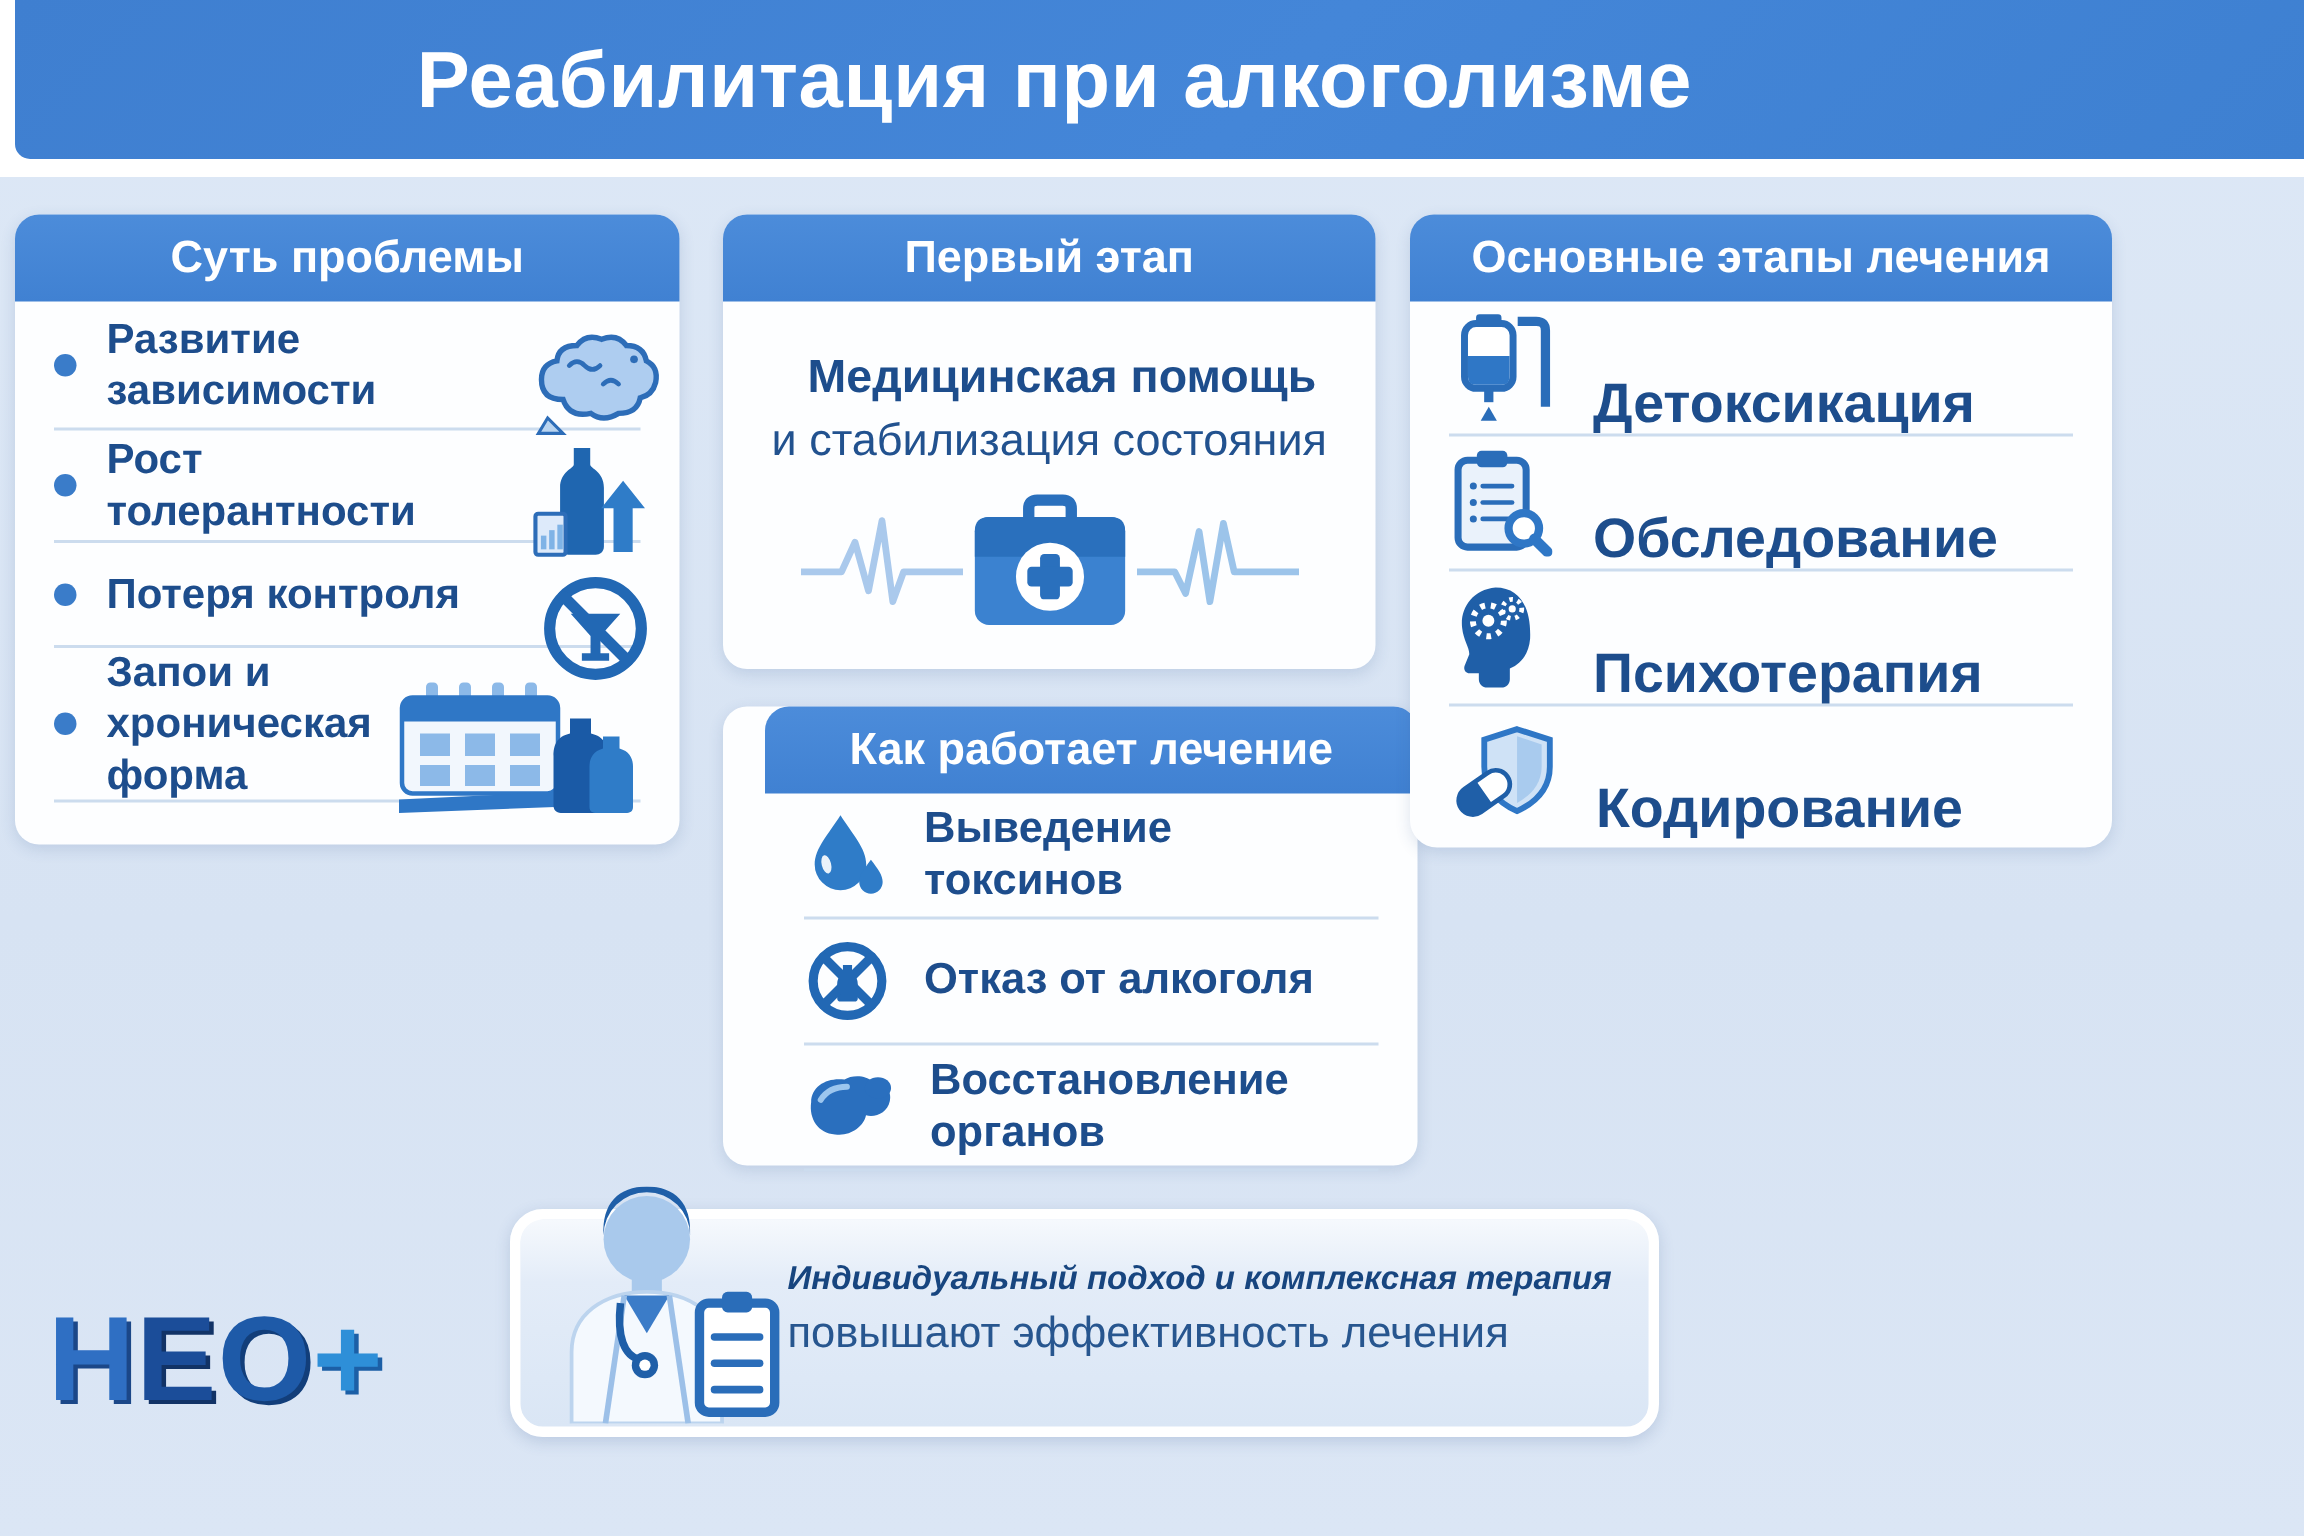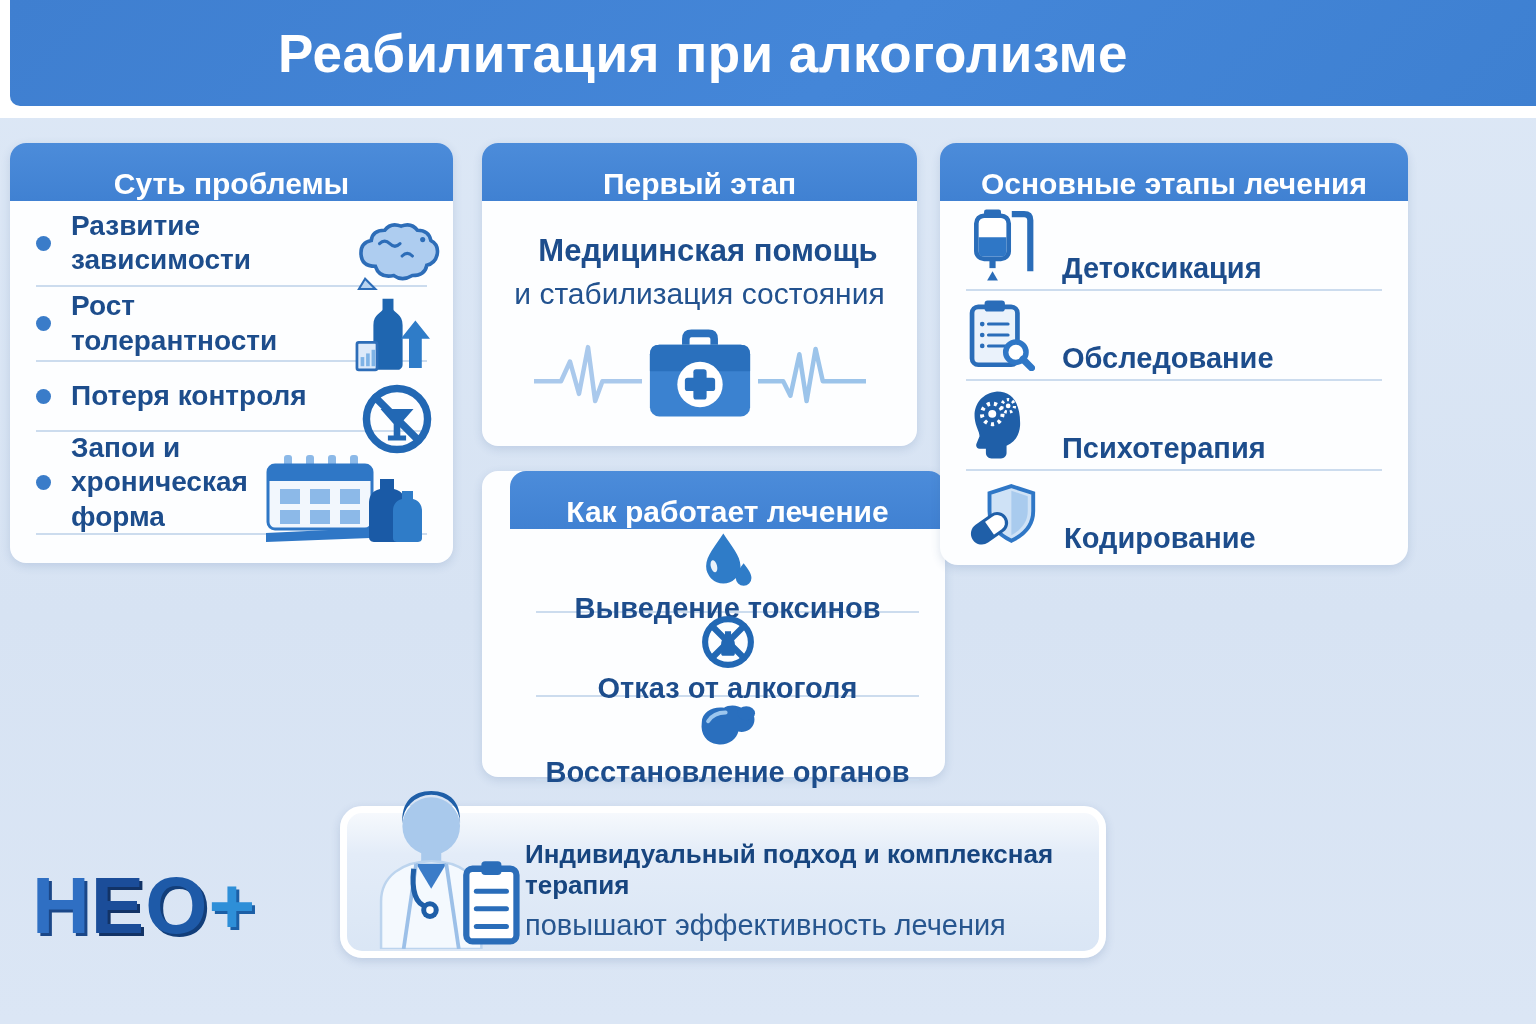--- a/index.html
+++ b/index.html
@@ -11,21 +11,21 @@
   .header-wrap{position:absolute;top:0;left:0;width:1536px;height:118px;background:#ffffff;}
   .header-band{position:absolute;top:0;left:10px;right:0;height:106px;
     background:linear-gradient(135deg,#3f7fd0 0%,#4486d8 55%,#3e80d1 100%);
     border-radius:0 0 0 10px;display:flex;align-items:center;justify-content:center;}
   .header-band h1{margin:0;transform:translateX(-70px);color:#ffffff;font-size:53px;font-weight:bold;letter-spacing:.5px;}
 
   
   .card{position:absolute;background:#fdfeff;border-radius:16px;
     box-shadow:0 3px 10px rgba(50,85,140,.16);}
   .card-header{height:58px;background:linear-gradient(180deg,#4c8cda,#4081d2);
-    border-radius:16px 16px 0 0;display:flex;align-items:flex-end;justify-content:center;}
+    border-radius:16px 16px 0 0;display:flex;align-items:center;justify-content:center;}
   .card-header span{color:#fff;font-size:30px;font-weight:bold;}
 
   .card-problem{left:10px;top:143px;width:443px;height:420px;}
   .card-first-stage{left:482px;top:143px;width:435px;height:303px;}
   .card-treatment{left:482px;top:471px;width:435px;height:306px;padding-left:28px;}
   .card-stages{left:940px;top:143px;width:468px;height:422px;border-radius:18px;}
 
   .row{display:flex;align-items:center;margin:0 26px;border-bottom:2px solid #ccdcee;}
   .row:last-of-type{}
   .bullet{width:15px;height:15px;border-radius:50%;background:#3a7cc9;margin-right:20px;flex:0 0 auto;}
@@ -40,36 +40,36 @@
 
   .abs-icon{position:absolute;}
 
   
   .fs-body{padding-top:32px;text-align:center;}
   .fs-line1{color:#1d4d8c;font-size:31px;font-weight:bold;margin-left:17px;}
   .fs-line2{color:#22528f;font-size:30px;font-weight:normal;margin-top:8px;}
   .fs-iconrow{margin-top:18px;display:flex;align-items:center;justify-content:center;gap:6px;}
 
   
-  .card-treatment .row{height:82px;flex-direction:column;}
+  .card-treatment .row{height:82px;gap:22px;}
   .card-treatment .row .t-icon{flex:0 0 58px;display:flex;align-items:center;justify-content:center;}
   .card-treatment .item-label{font-size:29px;}
 
   
   .card-stages .row{height:88px;gap:26px;}
   .card-stages .row.last{border-bottom:none;}
   .card-stages .row .s-icon{flex:0 0 70px;display:flex;align-items:center;justify-content:center;}
-  .card-stages .item-label{font-size:29px;margin-top:48px;}
+  .card-stages .item-label{font-size:37px;margin-top:48px;}
 
   
   .banner{position:absolute;left:340px;top:806px;width:752px;height:138px;
     background:linear-gradient(180deg,#f6f9fd 0%,#e3ecf8 30%,#dae6f5 100%);
     border:7px solid #ffffff;border-radius:22px;box-shadow:0 3px 10px rgba(50,85,140,.18);}
   .banner-text{margin-left:178px;margin-top:26px;}
-  .banner-line1{color:#17457f;font-size:26px;font-weight:bold;}
+  .banner-line1{color:#17457f;font-size:22px;font-weight:bold;font-style:italic;}
   .banner-line2{color:#27568f;font-size:29px;font-weight:normal;margin-top:8px;}
   .doctor{position:absolute;left:14px;top:-22px;}
 
   
   .logo{position:absolute;left:32px;top:866px;font-size:80px;font-weight:bold;letter-spacing:1px;line-height:1;}
   .logo .l1{color:#2f6fc3;text-shadow:3px 3px 0 #1b4788;}
   .logo .l2{color:#1b4d99;text-shadow:3px 3px 0 #123366;}
   .logo .l3{color:#1e5aa8;text-shadow:3px 3px 0 #123e7a;}
   .logo .lp{color:#2e8fd8;text-shadow:3px 3px 0 #1c5fa6;}
 </style>

